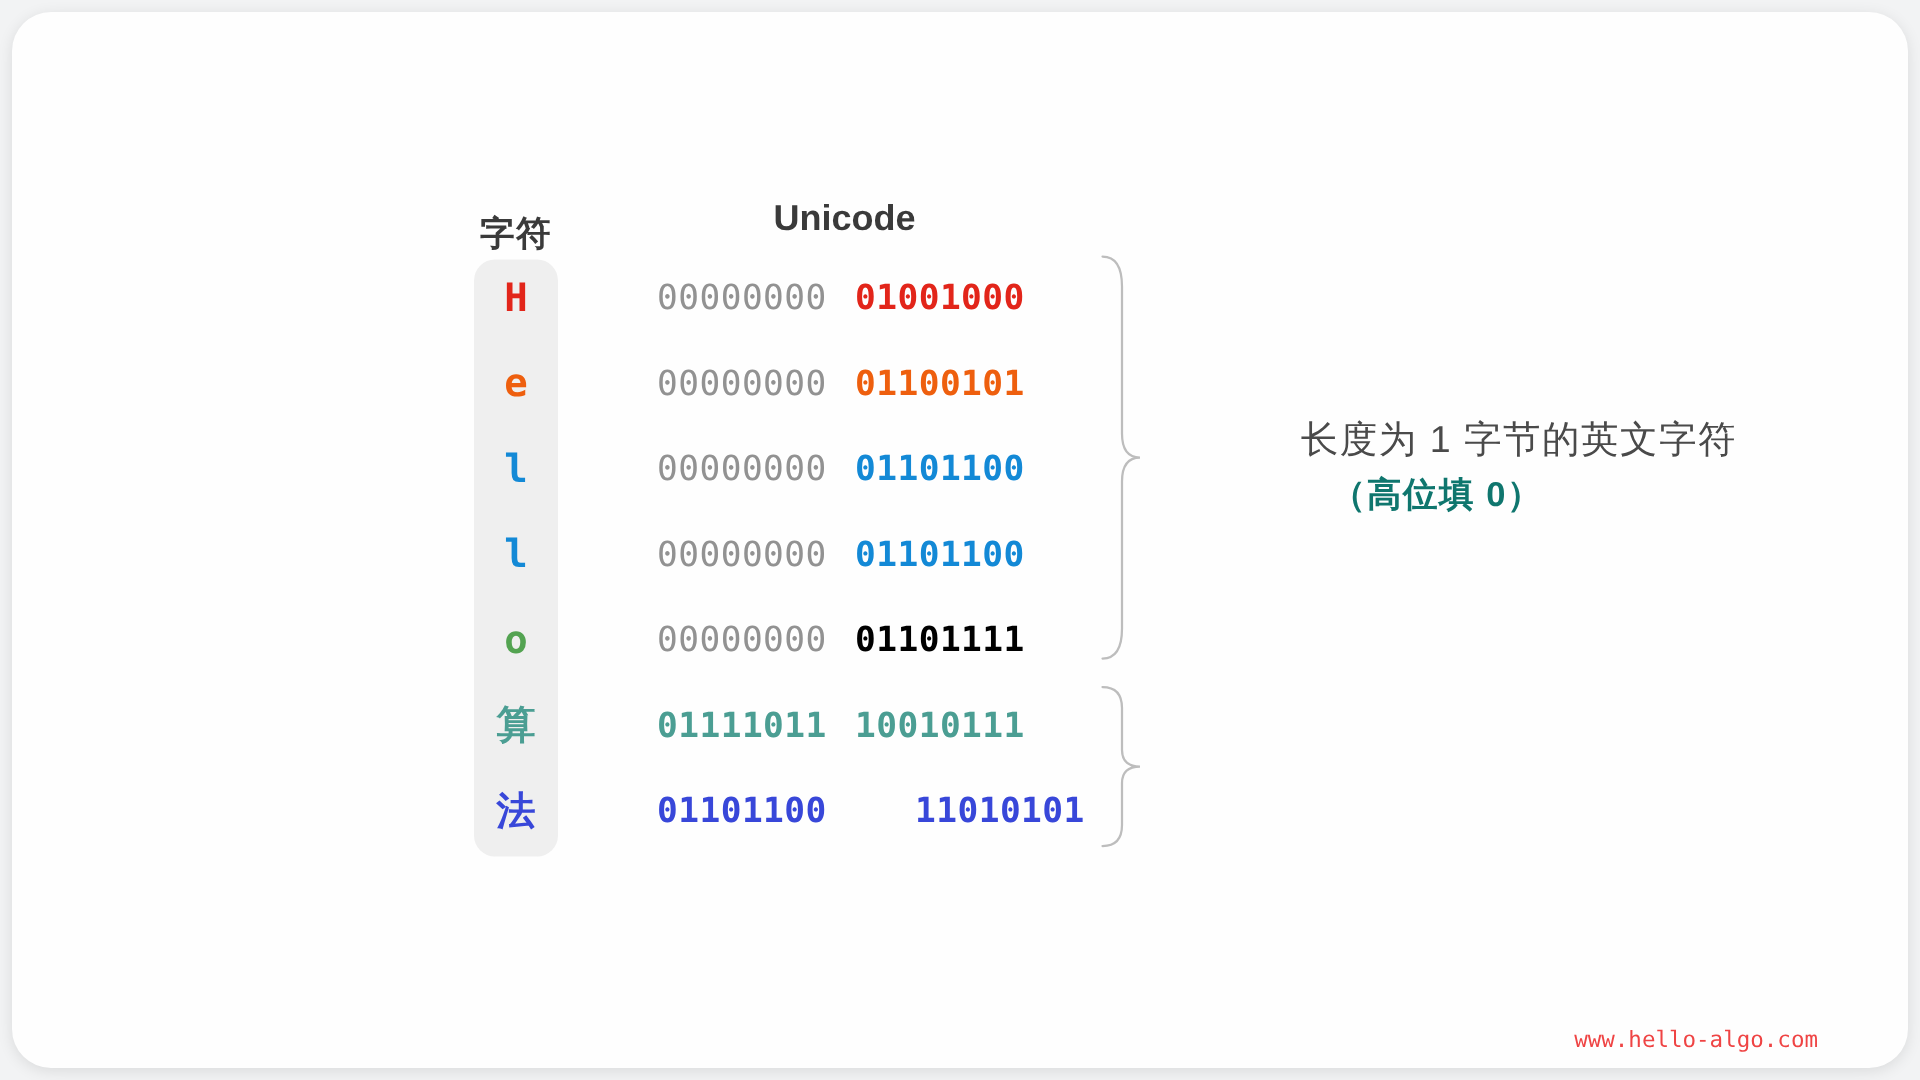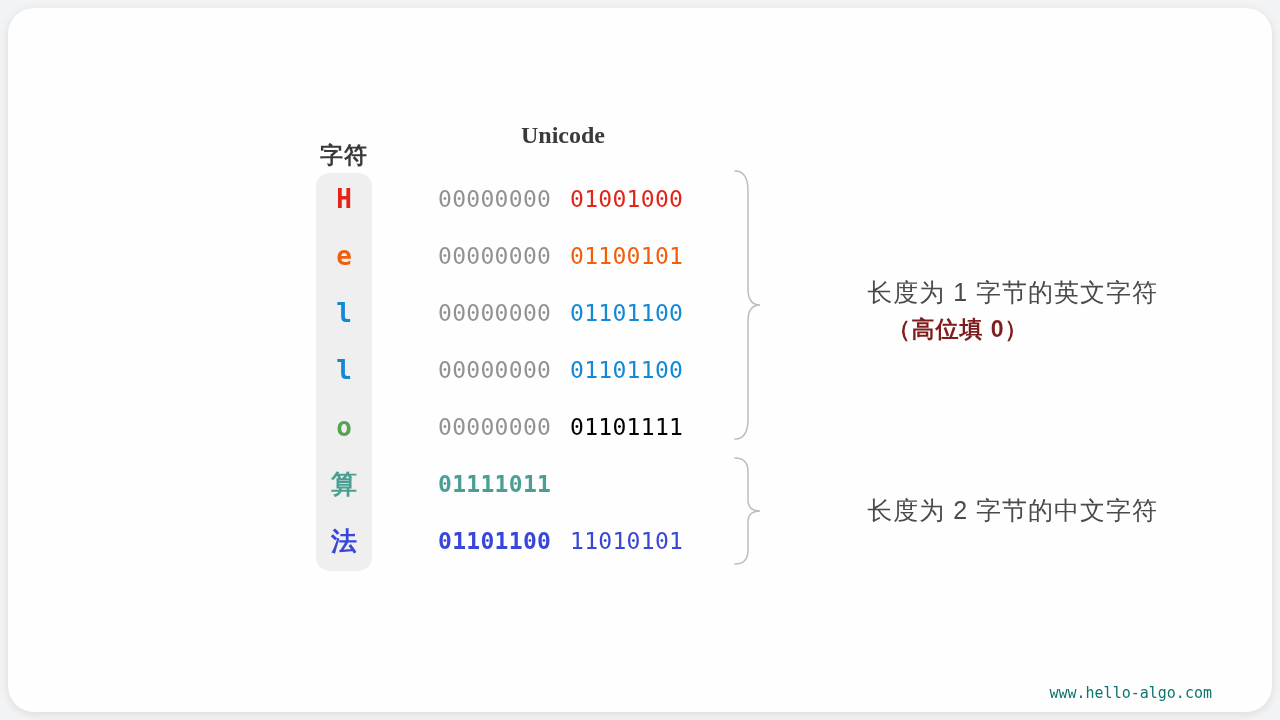--- a/index.html
+++ b/index.html
@@ -29,24 +29,24 @@
     width: 56px;
     text-align: center;
     font-size: 23px;
     font-weight: bold;
     color: #3a3a3a;
     letter-spacing: 1px;
     margin-top: 16px;
   }
   .col-header-unicode {
     left: 430px;
-    top: 114px;
+    top: 124px;
     width: 250px;
     text-align: center;
-    font-family: Liberation Serif, serif;
+    font-family: Liberation Sans, sans-serif;
     font-size: 24px;
     font-weight: bold;
     color: #3a3a3a;
   }
 
   .char-column-bg {
     left: 308px;
     top: 165px;
     width: 56px;
     height: 398px;
@@ -68,21 +68,21 @@
     font-family: "DejaVu Sans Mono", "Liberation Mono", monospace;
     font-size: 26px;
     font-weight: bold;
     line-height: 34px;
   }
   .row .byte1, .row .byte2 {
     position: absolute;
     top: 0;
     font-family: "DejaVu Sans Mono", "Liberation Mono", monospace;
     font-size: 23px;
-    font-weight: normal;
+    font-weight: bold;
     line-height: 34px;
     letter-spacing: 0.3px;
   }
   .row .byte1 { left: 430px; text-align: center; }
   .row .byte2 { left: 562px; }
 
   .brace { overflow: visible; }
   .brace path {
     fill: none;
     stroke: #bdbdbd;
@@ -96,31 +96,31 @@
     font-size: 25px;
     color: #4a4a4a;
     letter-spacing: 1px;
     white-space: nowrap;
   }
   .annotation-sub {
     width: 400px;
     text-align: center;
     font-size: 23px;
     font-weight: bold;
-    color: #7f1d1d;
+    color: #0f766e;
     letter-spacing: 1px;
     white-space: nowrap;
   }
 
   .watermark {
     right: 60px;
     top: 676px;
     font-family: "DejaVu Sans Mono", "Liberation Mono", monospace;
     font-size: 15px;
-    color: #0f766e;
+    color: #ef4444;
   }
 </style>
 </head>
 <body>
 
 <div class="page">
   <div class="card">
 
     <div class="abs col-header-char">字符</div>
     <div class="abs col-header-unicode">Unicode</div>
@@ -148,35 +148,35 @@
       <span class="byte2" style="color: rgb(19, 137, 214);">01101100</span>
     </div>
     <div class="abs row" style="top:402px">
       <span class="char" style="color: rgb(83, 163, 81);">o</span>
       <span class="byte1" style="color: rgb(146, 146, 146); font-weight: normal;">00000000</span>
       <span class="byte2" style="color: #000000;">01101111</span>
     </div>
     <div class="abs row" style="top:459px">
       <span class="char" style="color: rgb(75, 158, 147);">算</span>
       <span class="byte1" style="color: rgb(75, 158, 147); font-weight: bold;">01111011</span>
+      <span class="byte2" style="color: rgb(75, 158, 147);">10010111</span>
     </div>
     <div class="abs row" style="top:516px">
       <span class="char" style="color: rgb(56, 71, 217);">法</span>
       <span class="byte1" style="color: rgb(56, 71, 217); font-weight: bold;">01101100</span>
-      <span class="byte2" style="color: rgb(56, 71, 217);">11010101</span>
+      <span class="byte2" style="color: rgb(56, 71, 217); margin-left: 40px;">11010101</span>
     </div>
 
     <svg class="abs brace" style="left:724px; top:161px" width="30" height="272" viewBox="0 0 30 272">
       <path d="M 3,2 Q 16,2 16,22 L 16,120 Q 16,136 28,136 Q 16,136 16,152 L 16,250 Q 16,270 3,270"></path>
     </svg>
 
     <svg class="abs brace" style="left:724px; top:448px" width="30" height="110" viewBox="0 0 30 110">
       <path d="M 3,2 Q 16,2 16,16 L 16,44 Q 16,55 28,55 Q 16,55 16,66 L 16,94 Q 16,108 3,108"></path>
     </svg>
 
     <div class="abs annotation-line" style="left:750px; top:268px">长度为 1 字节的英文字符</div>
     <div class="abs annotation-sub" style="left:750px; top:306px">（高位填 0）</div>
 
-    <div class="abs annotation-line" style="left:750px; top:486px">长度为 2 字节的中文字符</div>
 
     <div class="abs watermark">www.hello-algo.com</div>
   </div>
 </div>
 
 </body></html>

